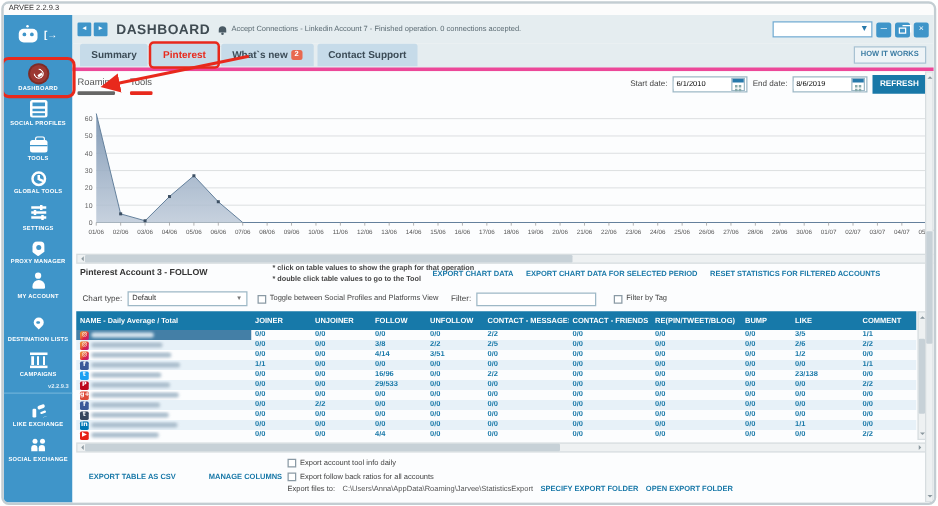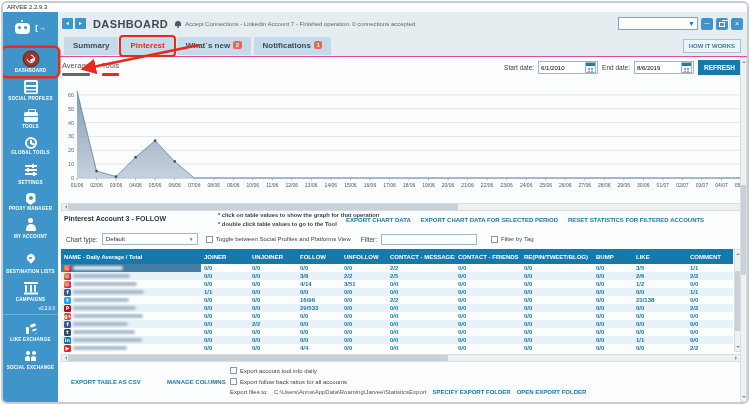--- a/index.html
+++ b/index.html
@@ -57,21 +57,21 @@
 .bell{position:relative;width:6px;height:5px;background:#4a5a64;border-radius:3px 3px 0 0;margin-right:4px}
 .bell::after{content:"";position:absolute;left:2px;bottom:-1.5px;width:2px;height:1.5px;background:#4a5a64;border-radius:50%}
 .status-text{font-size:6px;color:#5a6a72}
 .hdr-right{position:absolute;right:4px;top:5px;display:flex;align-items:center;gap:3px}
 .acct-dd{width:80px;height:13px;background:#fff;border:1px solid #6fa9d0;display:flex;align-items:center;justify-content:flex-end;padding-right:2px;cursor:pointer}
 .acct-dd .car{font-size:7px;color:#2779ab}
 .winbtn{width:12px;height:12px;background:#3f95c9;color:#fff;border-radius:2px;font-size:7px;line-height:11px;text-align:center;cursor:pointer;position:relative}
 .win-restore span{position:absolute;left:3px;top:4px;width:6px;height:5px;border:1px solid #fff}
 .win-restore span::before{content:"";position:absolute;left:1.5px;top:-3px;width:6px;height:5px;border:1px solid #fff;border-bottom:none;border-left:none}
 
-.tabrow{height:22px;background:#e5edf0;display:flex;align-items:center;gap:3px;padding-left:6px;position:relative;flex:none;border-bottom:1px solid #ec4899}
+.tabrow{height:22px;background:#e5edf0;display:flex;align-items:flex-start;gap:3px;padding-left:6px;position:relative;flex:none;border-bottom:3px solid #ec4899}
 .tab{background:#c6dbe9;color:#3c4c57;font-size:8px;font-weight:bold;padding:4px 9px 5px;border-radius:2px 2px 0 0;cursor:pointer;display:flex;align-items:center;gap:3px}
 .tab.annotated{color:#e8291c;box-shadow:0 0 0 2px #e8291c;border-radius:2px;z-index:15}
 .badge{background:#e8684f;color:#fff;font-size:6px;line-height:8px;padding:0 2.5px;border-radius:2px}
 .hiw-btn{position:absolute;right:6px;bottom:3px;border:1px solid #a8c2d2;background:#eef4f7;color:#3c7ca3;font-size:6px;font-weight:bold;padding:3px 5px;cursor:pointer}
 
 .content{position:relative;flex:1;background:#fcfdfe;overflow:hidden}
 .subtabs{position:absolute;left:4px;top:4px;display:flex;gap:12px}
 .subtab{font-size:7.5px;color:#555;cursor:pointer}
 .subtab .ul{height:3px;background:#666;margin-top:3px;border-radius:1px}
 .subtab.annotated .ul{background:#e8291c}
@@ -194,31 +194,30 @@
               <span>Summary</span>
             </div>
             <div class="tab annotated">
               <span>Pinterest</span>
             </div>
             <div class="tab">
               <span>What`s new</span>
               <span class="badge">2</span>
             </div>
             <div class="tab">
-              <span>Notifications</span>
-              <span class="badge">1</span>
+              <span>Contact Support</span>
             </div>
           </div>
         <button class="hiw-btn">HOW IT WORKS</button>
       </div>
       <div class="content">
 
         <div class="subtabs">
           <div class="subtab">
-            <span>Average</span><div class="ul"></div>
+            <span>Roaming</span><div class="ul"></div>
           </div>
           <div class="subtab annotated">
             <span>Tools</span><div class="ul"></div>
           </div>
         </div>
 
         <div class="dates">
           <span class="dlabel">Start date:</span>
           <div class="dinput">
             <input value="6/1/2010" style="">

